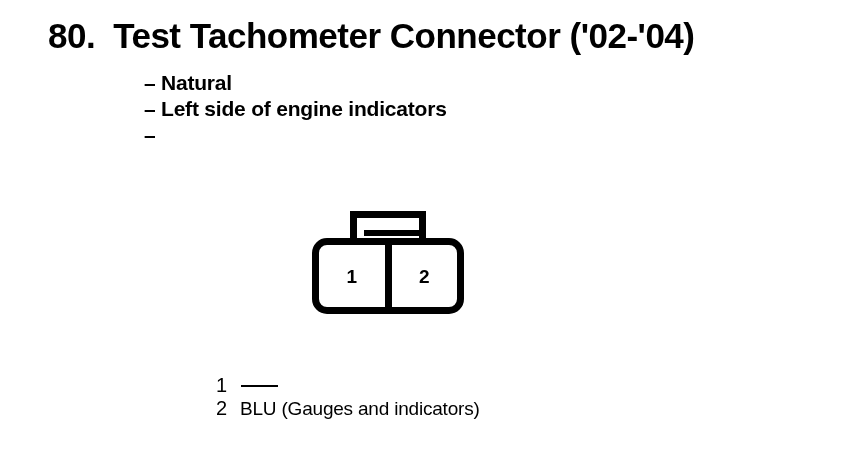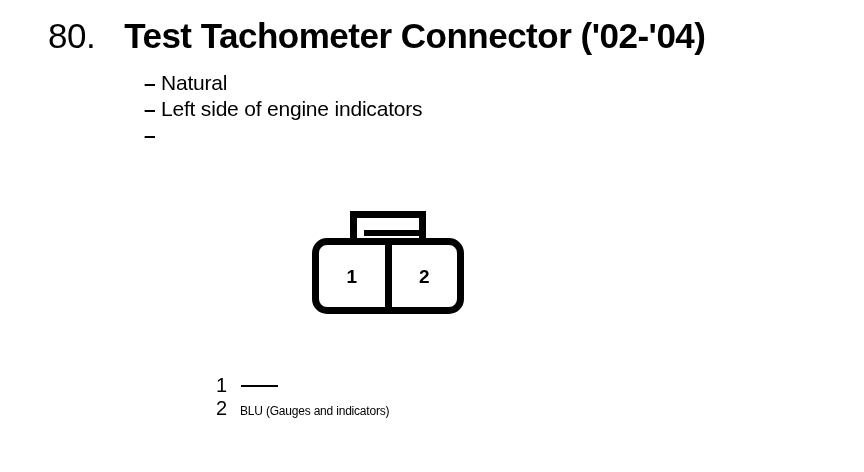--- a/index.html
+++ b/index.html
@@ -29,31 +29,31 @@
     position: absolute;
     left: 48px;
     top: 16px;
     width: 790px;
     display: flex;
     align-items: baseline;
     white-space: nowrap;
   }
   .item-number {
     font-size: 35px;
-    font-weight: normal;
+    font-weight: bold;
     letter-spacing: -0.5px;
     line-height: 40px;
     flex: 0 0 auto;
   }
   .item-title {
     font-size: 35px;
     font-weight: bold;
     letter-spacing: -0.5px;
     line-height: 40px;
-    margin-left: 29px;
+    margin-left: 18px;
     flex: 0 0 auto;
   }
 
   
   .spec-list {
     position: absolute;
     left: 144px;
     top: 70px;
     width: 660px;
   }
@@ -64,21 +64,21 @@
     height: 26px;
   }
   .spec-dash {
     font-size: 21px;
     font-weight: bold;
     line-height: 26px;
     flex: 0 0 17px;
   }
   .spec-text {
     font-size: 21px;
-    font-weight: normal;
+    font-weight: bold;
     line-height: 26px;
     letter-spacing: -0.2px;
     flex: 0 0 auto;
   }
 
   
   .connector {
     position: absolute;
     left: 312px;
     top: 211px;
@@ -148,21 +148,21 @@
     align-items: baseline;
     white-space: nowrap;
     height: 23px;
   }
   .legend-num {
     font-size: 20px;
     line-height: 23px;
     flex: 0 0 24px;
   }
   .legend-desc {
-    font-size: 12px;
+    font-size: 19px;
     line-height: 23px;
     letter-spacing: -0.2px;
     flex: 0 0 auto;
   }
   .legend-blank-line {
     display: inline-block;
     width: 37px;
     height: 0;
     border-top: 2px solid #000000;
     position: relative;

